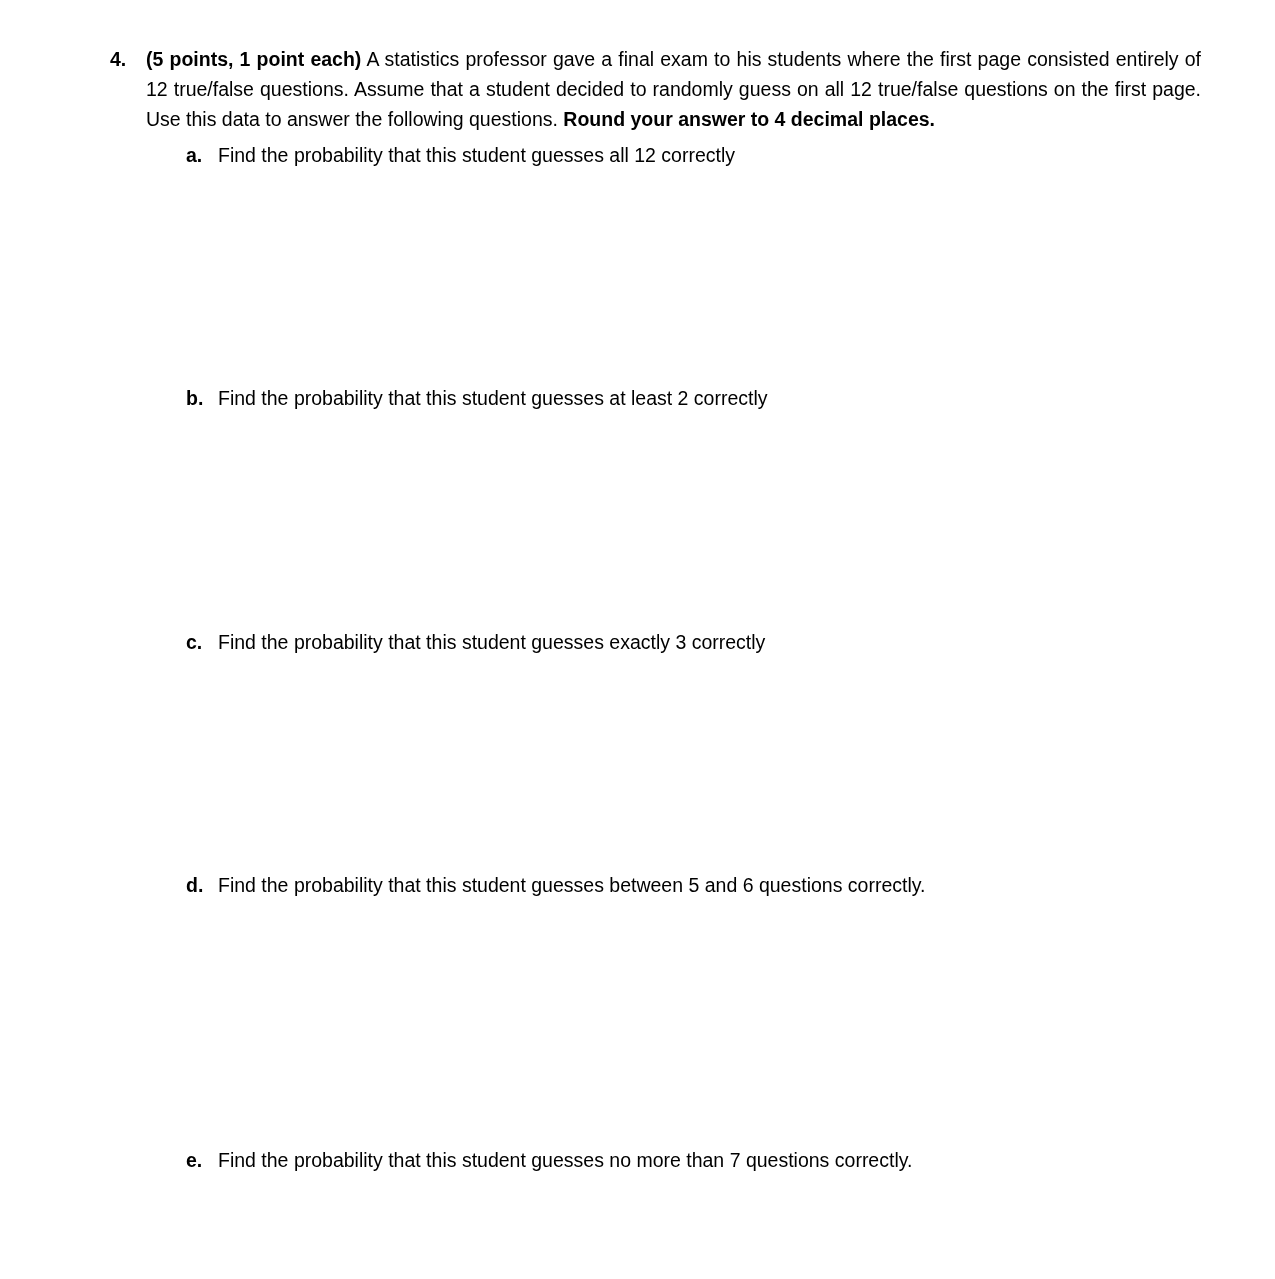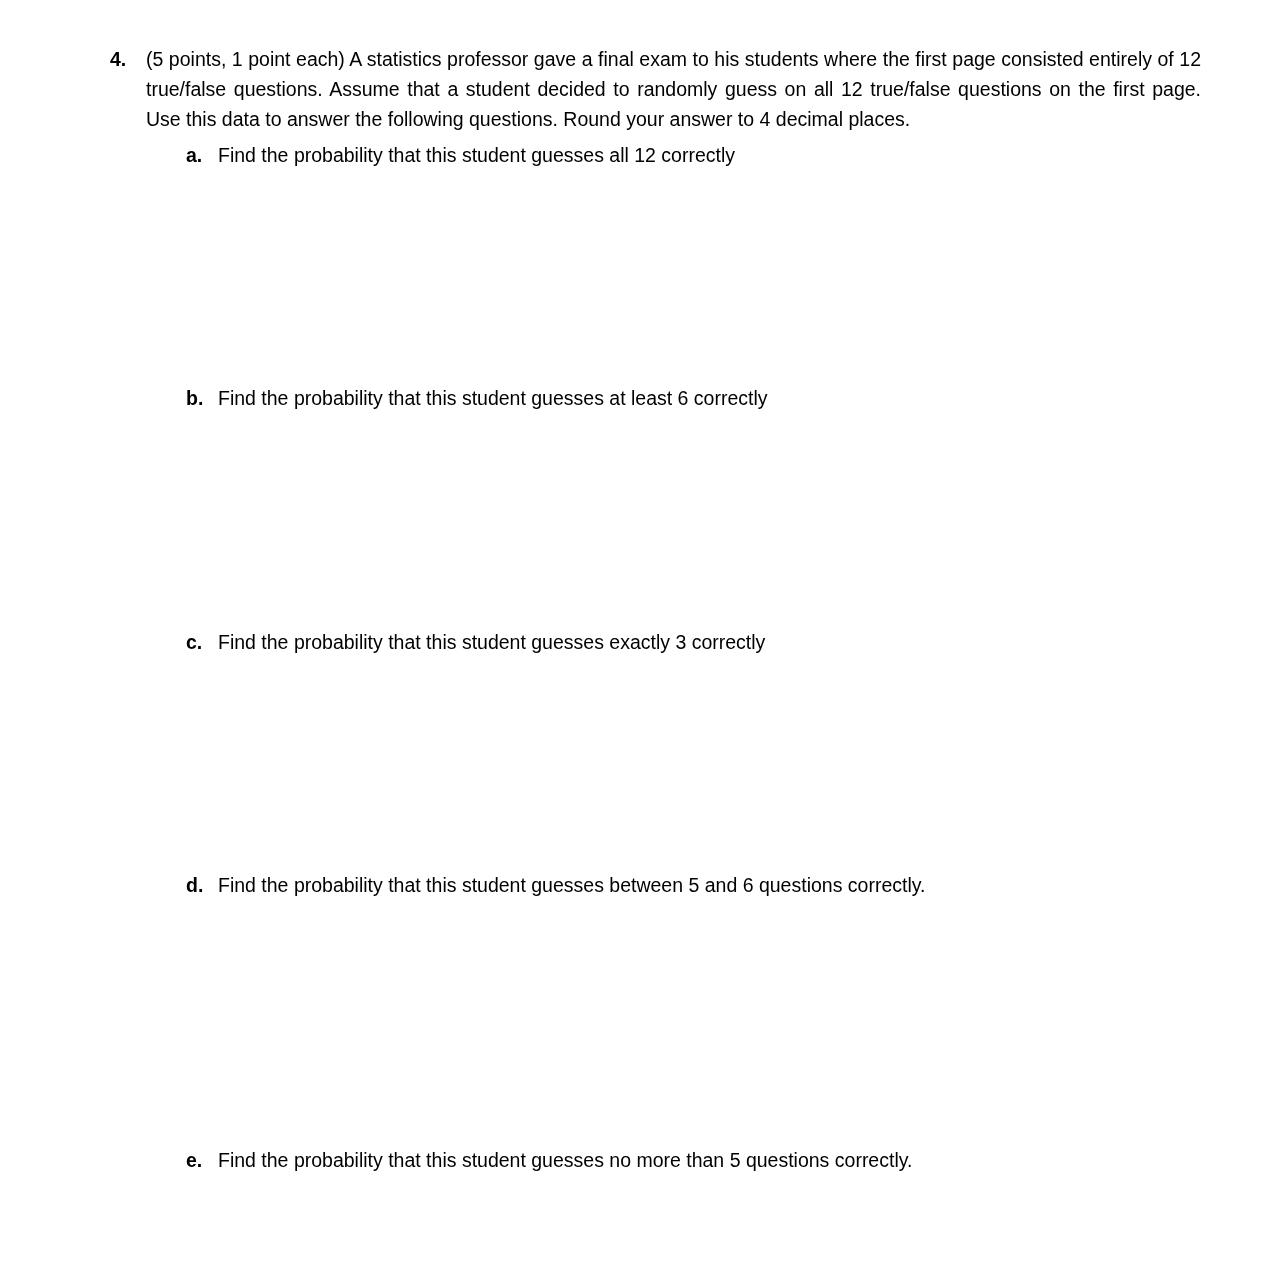--- a/index.html
+++ b/index.html
@@ -34,21 +34,21 @@
     flex: 0 0 36px;
   }
   .q-body {
     flex: 1 1 auto;
     font-size: 19.5px;
     line-height: 30px;
     text-align: justify;
     text-justify: inter-word;
   }
   .q-body .bold {
-    font-weight: normal;
+    font-weight: bold;
   }
   
   .subparts {
     margin-top: 6px;
   }
   .subpart {
     display: flex;
     align-items: flex-start;
     padding-left: 76px;
   }
@@ -85,35 +85,35 @@
   <div class="subparts">
 
     <div class="subpart">
       <div class="sub-label">a.</div>
       <div class="sub-text">Find the probability that this student guesses all 12 correctly</div>
     </div>
     <div class="gap-a"></div>
 
     <div class="subpart">
       <div class="sub-label">b.</div>
-      <div class="sub-text">Find the probability that this student guesses at least 6 correctly</div>
+      <div class="sub-text">Find the probability that this student guesses at least 2 correctly</div>
     </div>
     <div class="gap-b"></div>
 
     <div class="subpart">
       <div class="sub-label">c.</div>
       <div class="sub-text">Find the probability that this student guesses exactly 3 correctly</div>
     </div>
     <div class="gap-c"></div>
 
     <div class="subpart">
       <div class="sub-label">d.</div>
       <div class="sub-text">Find the probability that this student guesses between 5 and 6 questions correctly.</div>
     </div>
     <div class="gap-d"></div>
 
     <div class="subpart">
       <div class="sub-label">e.</div>
-      <div class="sub-text">Find the probability that this student guesses no more than 5 questions correctly.</div>
+      <div class="sub-text">Find the probability that this student guesses no more than 7 questions correctly.</div>
     </div>
 
   </div>
 </div>
 
 </body></html>

